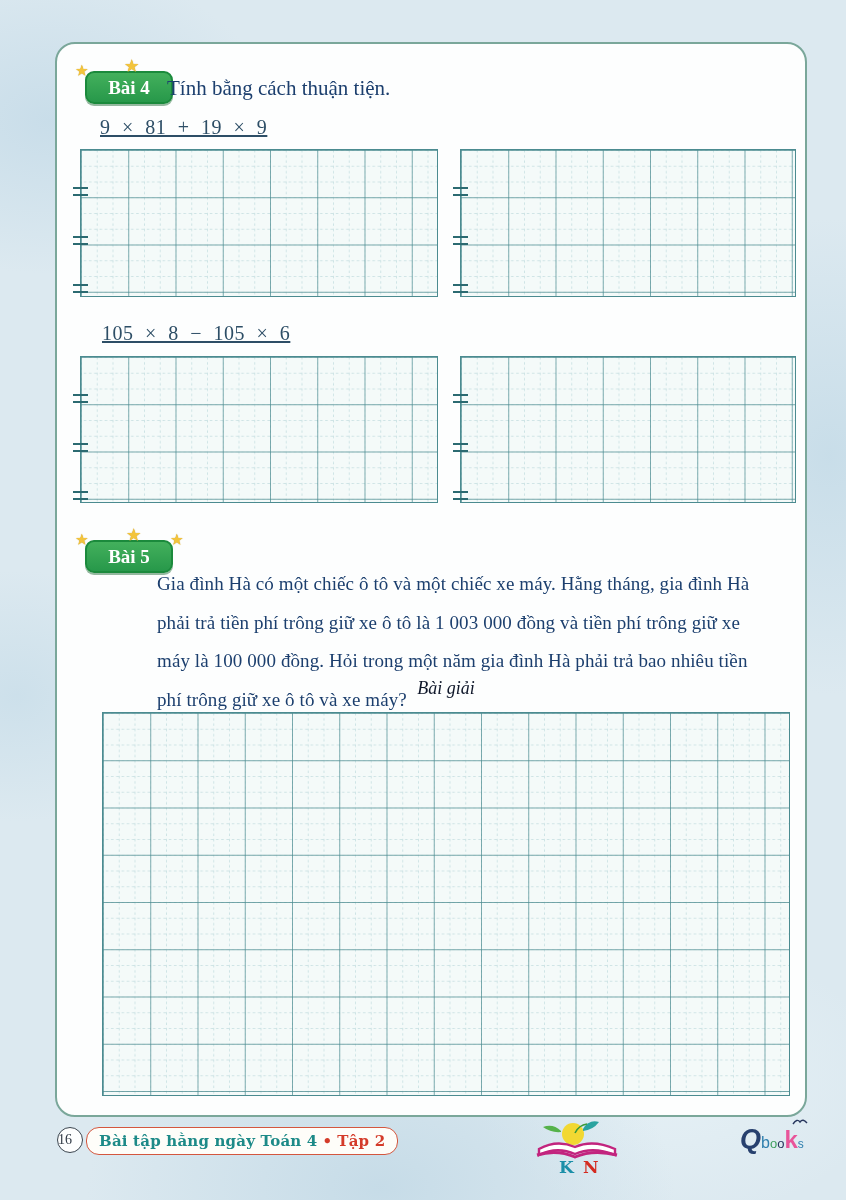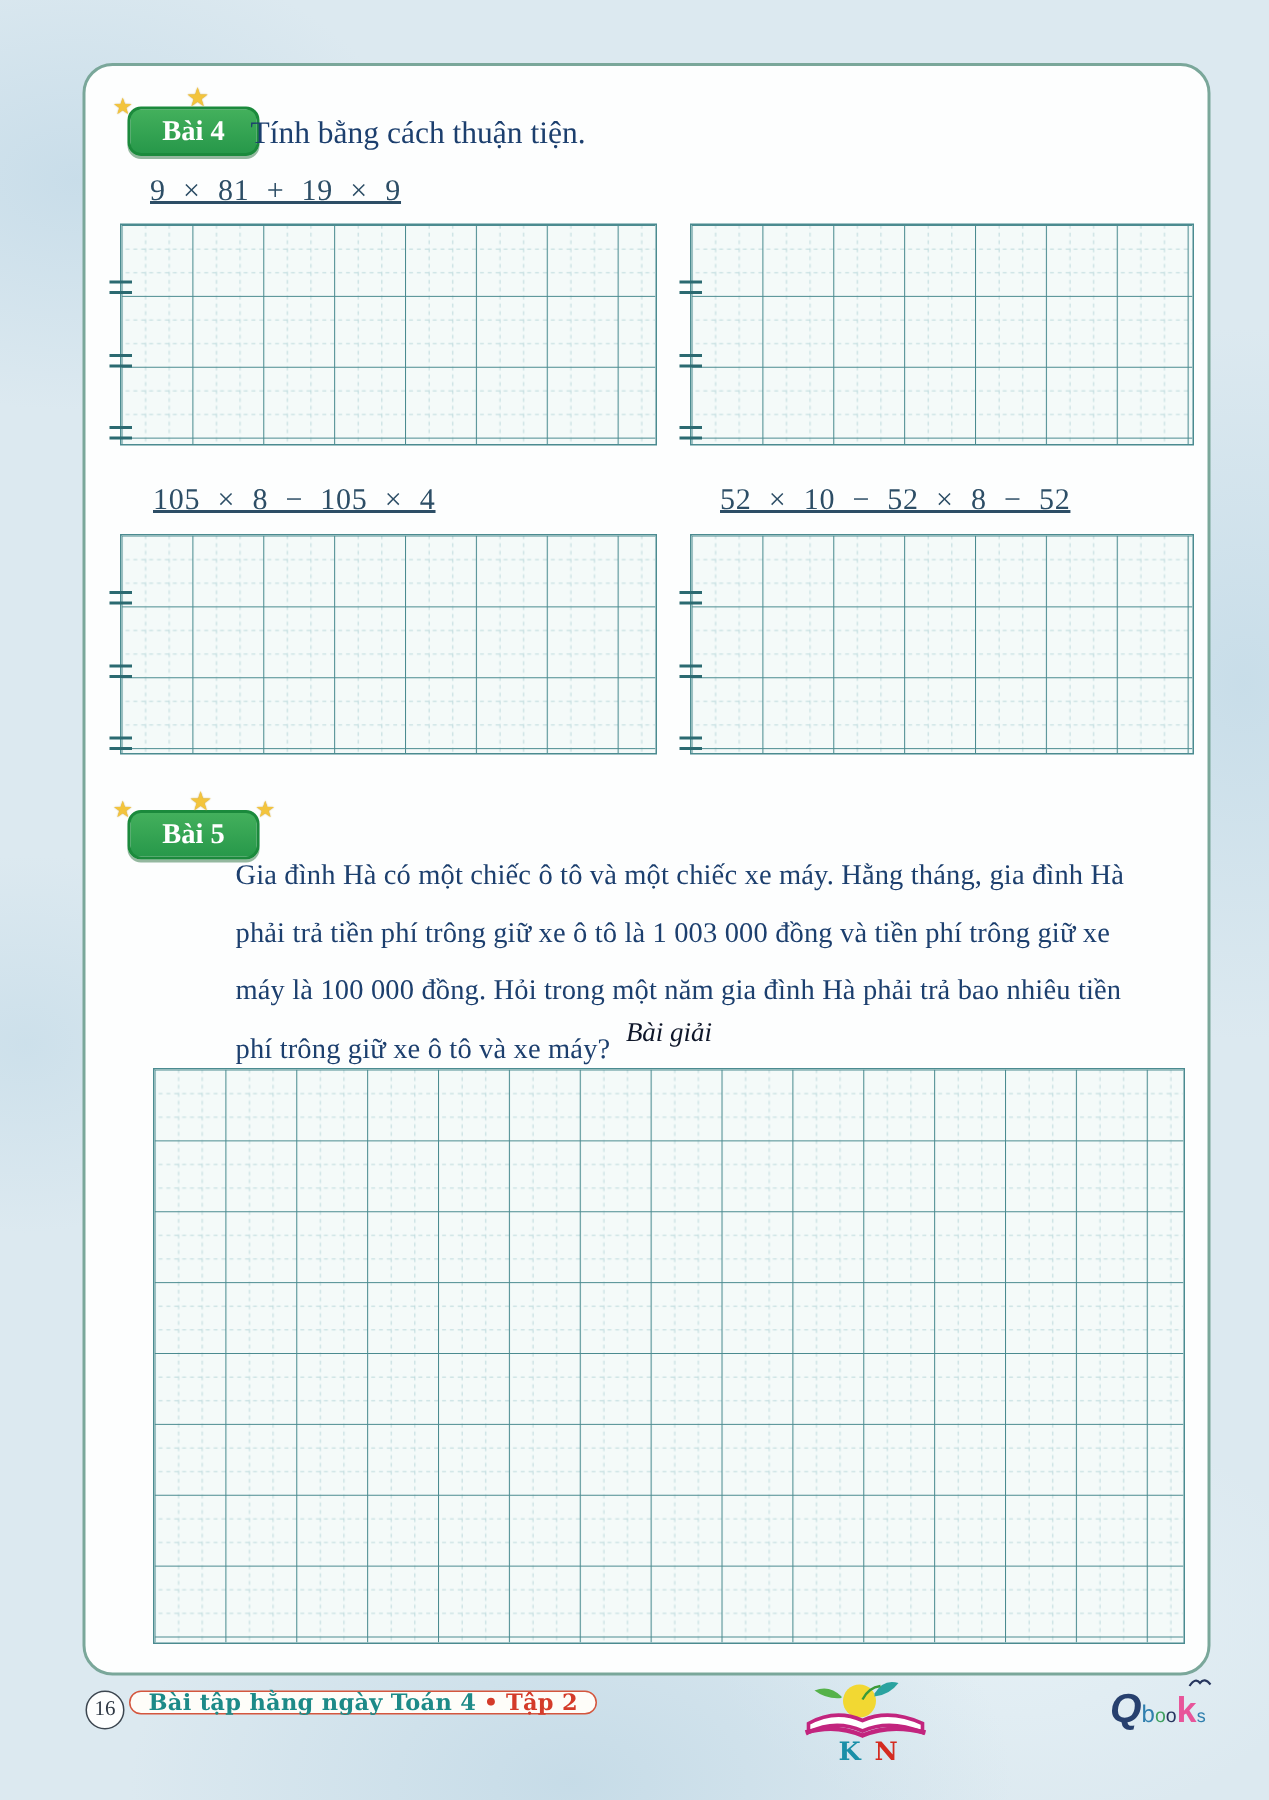--- a/index.html
+++ b/index.html
@@ -43,25 +43,25 @@
   }
   .grid-box svg { display:block; width:100%; height:100%; }
   .eq-mark {
     position:absolute; left:-8px; width:15px; height:9px;
     border-top:2.5px solid #2b6a71; border-bottom:2.5px solid #2b6a71;
   }
   
   .page-circle {
     position:absolute; left:57px; top:1127px; width:26px; height:26px;
     border:1.5px solid #3c4650; border-radius:50%; background:#fdfefe;
-    display:flex; align-items:center; justify-content:center;
+    display:flex; align-items:center; 
     font-size:14px; color:#2e3844;
   }
   .book-pill {
-    position:absolute; left:86px; top:1127px; height:16px;
+    position:absolute; left:86px; top:1127px; height:28px;
     border:1.5px solid #d4563e; border-radius:13px; background:#fefdf9;
     display:flex; align-items:center; padding:0 12px; gap:5px;
     font-weight:bold; font-size:15px; letter-spacing:.2px;
     font-family:"DejaVu Serif", serif;
   }
   .series-title { color:#1d8a88; }
   .pill-sep, .volume { color:#d43b2a; }
   .center-logo { position:absolute; left:531px; top:1119px; }
   .brand-logo {
     position:absolute; left:740px; top:1124px; white-space:nowrap;
@@ -111,22 +111,21 @@
   </div>
   <div class="grid-box" style="left:403px; top:105px; width:336px; height:148px;">
     <svg>
         <rect width="100%" height="100%" fill="url(#biggrid)"></rect>
       </svg>
     <div class="eq-mark" style="top:37px;"></div>
     <div class="eq-mark" style="top:86px;"></div>
     <div class="eq-mark" style="top:134px;"></div>
   </div>
 
-  <div class="exp" style="left:45px; top:278px;">105 × 8 − 105 × 4</div>
-  <div class="exp" style="left:423px; top:278px;">52 × 10 − 52 × 8 − 52</div>
+  <div class="exp" style="left:45px; top:278px;">105 × 8 − 105 × 6</div>
 
   <div class="grid-box" style="left:23px; top:312px; width:358px; height:147px;">
     <svg>
         <rect width="100%" height="100%" fill="url(#biggrid)"></rect>
       </svg>
     <div class="eq-mark" style="top:37px;"></div>
     <div class="eq-mark" style="top:86px;"></div>
     <div class="eq-mark" style="top:134px;"></div>
   </div>
   <div class="grid-box" style="left:403px; top:312px; width:336px; height:147px;">

